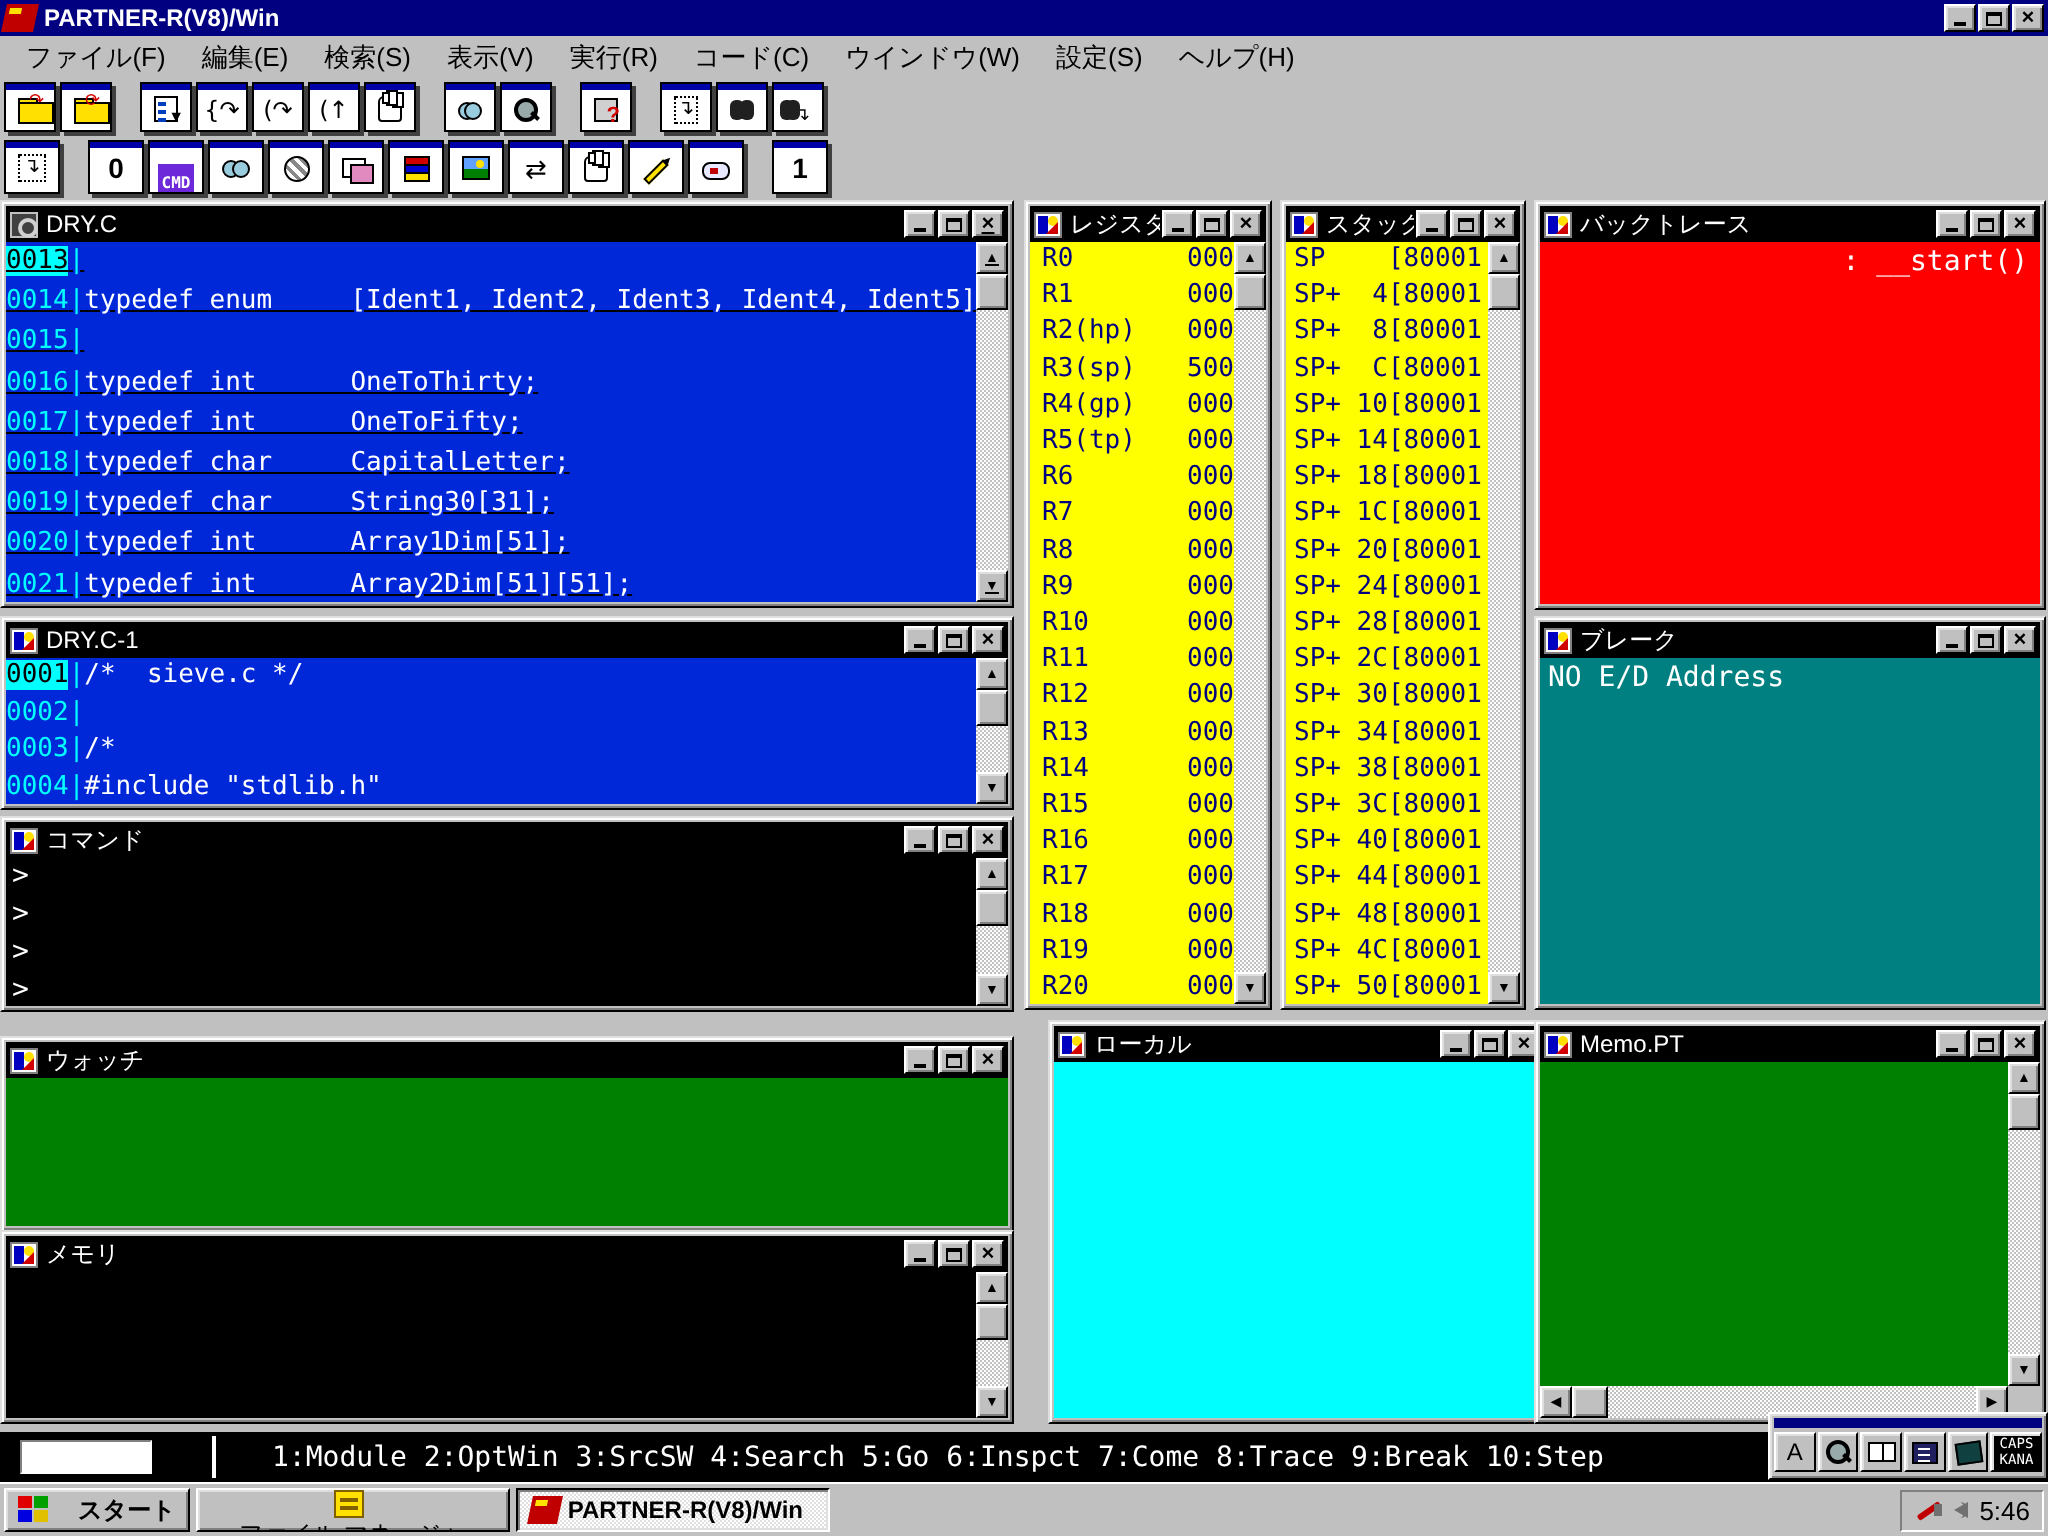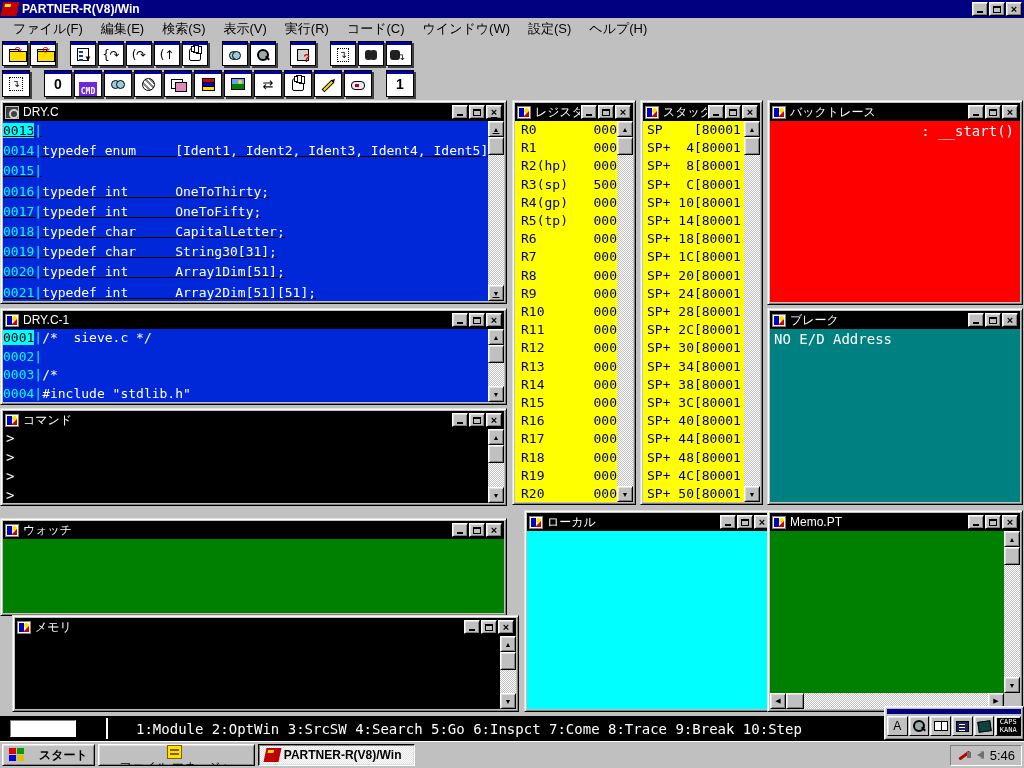--- a/index.html
+++ b/index.html
@@ -412,21 +412,21 @@
         <span class="wctl">
           <span class="g-close">×</span>
         </span>
       </span>
   </div>
   <div class="wbody">
       <div class="greenpane"></div>
     </div>
 </div>
 
-<div class="win" id="w-mem" style="left:12px;top:615px;width:507px;height:97px;">
+<div class="win" id="w-mem" style="left:0;top:615px;width:507px;height:97px;">
   <div class="wtitle">
     <span class="cicon">
         <i class="a"></i>
         <i class="b"></i>
         <i class="c"></i>
       </span>
     <span class="wname">メモリ</span>
     <span class="wbtns" style="display: flex; margin-left: auto;">
         <span class="wctl">
           <span class="g-min"></span>

